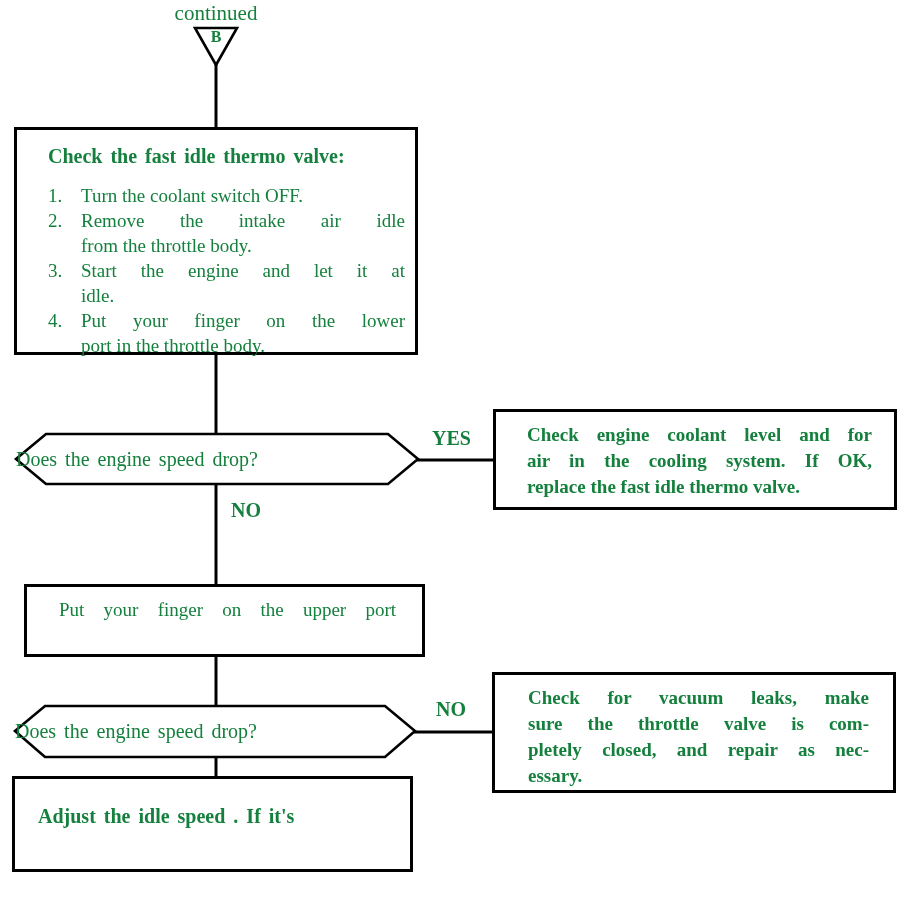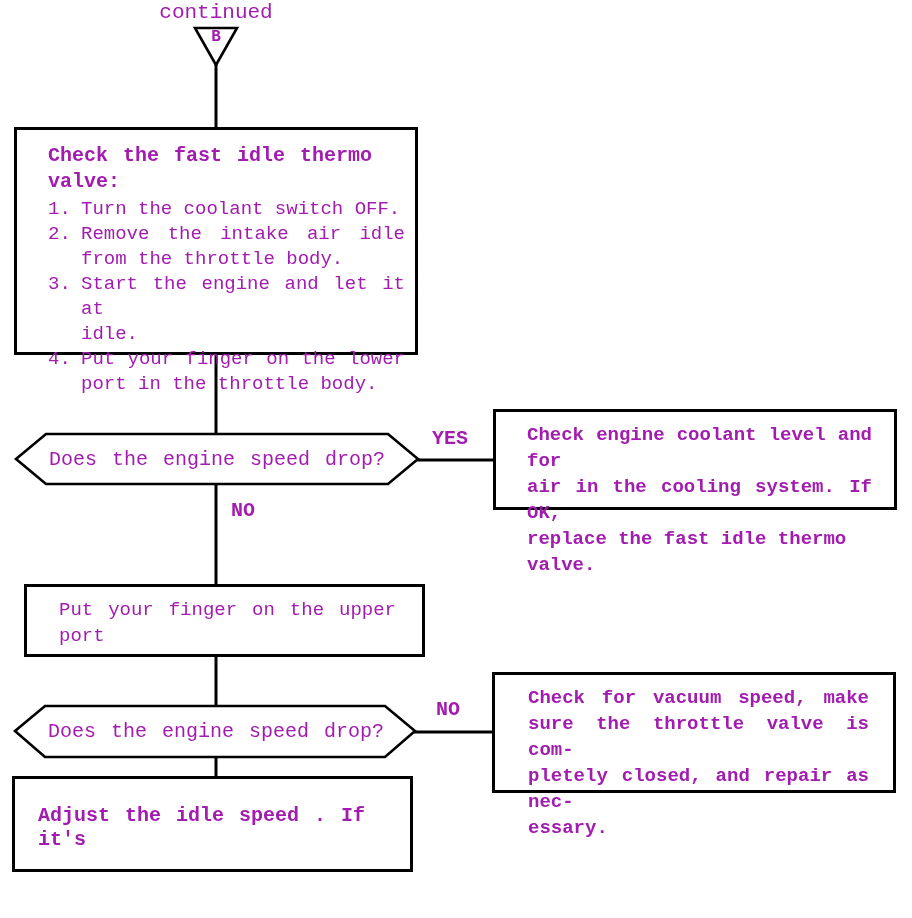--- a/index.html
+++ b/index.html
@@ -1,39 +1,39 @@
 <!DOCTYPE html>
 <html><head>
 <meta charset="utf-8">
 <style>
   html,body { margin:0; padding:0; background:#ffffff; }
   .canvas {
     position:relative; width:912px; height:918px; background:#ffffff;
-    font-family:Liberation Mono, monospace; color:#a21caf; overflow:hidden;
+    font-family:Liberation Serif, serif; color:#15803d; overflow:hidden;
   }
   svg.layer { position:absolute; left:0; top:0; width:912px; height:918px; }
   svg line { stroke:#000000; stroke-width:3; }
   svg polygon { fill:#ffffff; stroke:#000000; stroke-width:2.6; }
   .abs { position:absolute; }
   .box {
     position:absolute; border:3px solid #000000; background:#ffffff;
     box-sizing:border-box;
   }
   .jl { text-align:justify; text-align-last:justify; }
   
   .lbl-continued { left:155px; top:1px; width:122px; text-align:center; font-size:21px; }
   .lbl-b { left:202px; top:28px; width:28px; text-align:center; font-size:16px; font-weight:700; }
   
   .box1 { left:14px; top:127px; width:404px; height:228px; padding:13px 10px 0 31px; }
-  .box1-title { font-weight:700; font-size:20px; line-height:26px; word-spacing:3px; margin-bottom:2px; }
+  .box1-title { font-weight:700; font-size:20px; line-height:26px; word-spacing:3px; margin-bottom:14px; }
   .item { display:flex; font-size:19px; line-height:25px; }
   .item .num { width:33px; flex:none; }
   .item .txt { width:327px; }
   
-  .dec-text { width:402px; text-align:center; font-size:20px; word-spacing:3px; }
+  .dec-text { width:402px; text-align:left; font-size:20px; word-spacing:3px; }
   .dec1-text { left:16px; top:448px; }
   .dec2-text { left:15px; top:720px; }
   
   .branch { font-size:20px; font-weight:700; }
   .yes1 { left:432px; top:427px; }
   .no1  { left:231px; top:499px; }
   .no2  { left:436px; top:698px; }
   .yes2 { left:231px; top:773px; }
   
   .rbox1 { left:493px; top:409px; width:404px; height:101px; padding:10px 22px 0 31px;
@@ -111,21 +111,21 @@
 
   <div class="box box2">
     <div class="jl">Put your finger on the upper port</div>
   </div>
 
   <div class="abs dec-text dec2-text">Does the engine speed drop?</div>
   <div class="abs branch no2">NO</div>
   <div class="abs branch yes2">YES</div>
 
   <div class="box rbox2">
-    <div class="jl">Check for vacuum speed, make</div>
+    <div class="jl">Check for vacuum leaks, make</div>
     <div class="jl">sure the throttle valve is com-</div>
     <div class="jl">pletely closed, and repair as nec-</div>
     <div>essary.</div>
   </div>
 
   <div class="box box3">
     <div>Adjust the idle speed . If it's</div>
   </div>
 
 </div>

